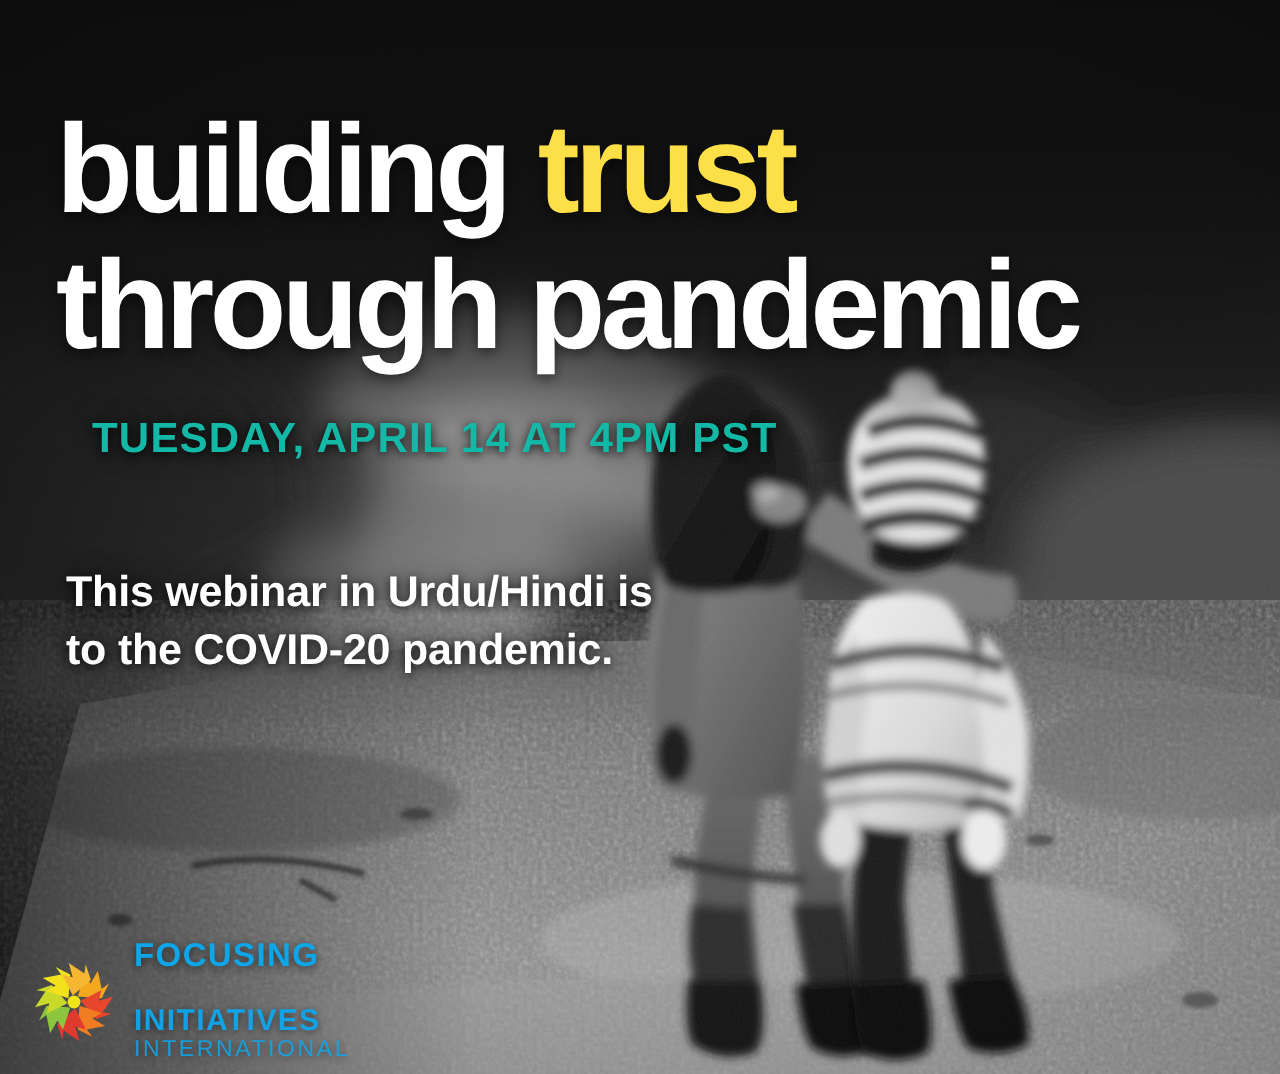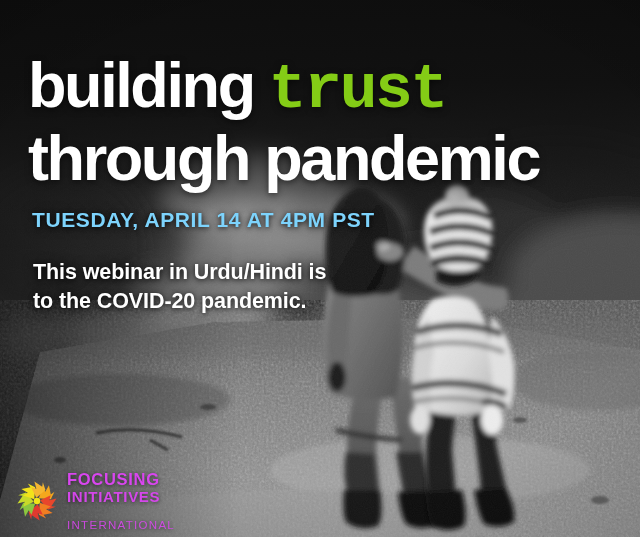--- a/index.html
+++ b/index.html
@@ -53,39 +53,39 @@
     color:#ffffff;
     font-family:"Liberation Sans", sans-serif;
     font-weight:700;
     font-size:63px;
     line-height:.95;
     letter-spacing:-2.4px;
     text-shadow:0 2px 7px rgba(0,0,0,.55);
   }
   .headline .l1,.headline .l2{display:block;white-space:nowrap;}
   .headline .l2{margin-top:8px;}
-  .hl-accent{color:#84cc16;font-family:Liberation Mono, monospace;}
+  .hl-accent{color:#fde047;}
 
   .datetime{
     position:absolute;
-    left:32px;
+    left:46px;
     top:208px;
-    color:#7dd3fc;
+    color:#14b8a6;
     font-family:"Liberation Sans", sans-serif;
     font-weight:700;
     font-size:21px;
     letter-spacing:.6px;
     white-space:nowrap;
     text-shadow:0 1px 5px rgba(0,0,0,.75), 0 0 12px rgba(0,0,0,.55);
   }
 
   .blurb{
     position:absolute;
     left:33px;
-    top:258px;
+    top:282px;
     width:330px;
     color:#ffffff;
     font-family:"Liberation Sans", sans-serif;
     font-weight:700;
     font-size:21.5px;
     line-height:1.33;
     letter-spacing:-.1px;
     text-shadow:0 1px 5px rgba(0,0,0,.75), 0 0 12px rgba(0,0,0,.5);
   }
   .blurb span{display:block;white-space:nowrap;}
@@ -96,27 +96,27 @@
     left:14px;
     bottom:6px;
     display:flex;
     align-items:center;
     gap:7px;
   }
   .logo-mark{width:46px;height:46px;display:block;flex:0 0 auto;}
   .logo-type{
     display:flex;flex-direction:column;
     font-family:"Liberation Sans", sans-serif;
-    color:#d946ef;
+    color:#0ea5e9;
     line-height:1;
     text-shadow:0 1px 4px rgba(0,0,0,.6);
   }
   .logo-l1{font-size:16.5px;font-weight:700;letter-spacing:.7px;}
-  .logo-l2{font-size:15px;font-weight:700;letter-spacing:.7px;margin-top:1px;opacity:.97;}
-  .logo-l3{font-size:11.5px;font-weight:400;letter-spacing:1.3px;margin-top:16px;opacity:.88;}
+  .logo-l2{font-size:15px;font-weight:700;letter-spacing:.7px;margin-top:16px;opacity:.97;}
+  .logo-l3{font-size:11.5px;font-weight:400;letter-spacing:1.3px;margin-top:2px;opacity:.88;}
 </style>
 </head>
 <body>
 
 <div id="poster">
 
   <div class="photo">
     <svg viewBox="0 0 640 537" preserveAspectRatio="xMidYMid slice" aria-hidden="true">
       <defs>
         <linearGradient id="skyGrad" x1="0" y1="0" x2="0" y2="1">

